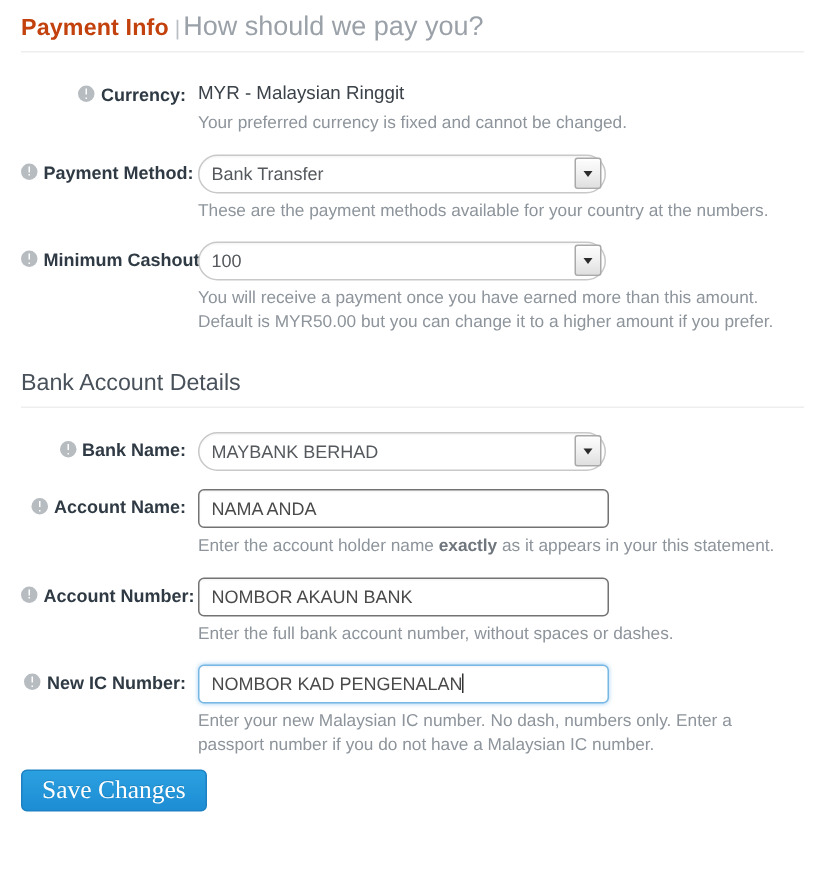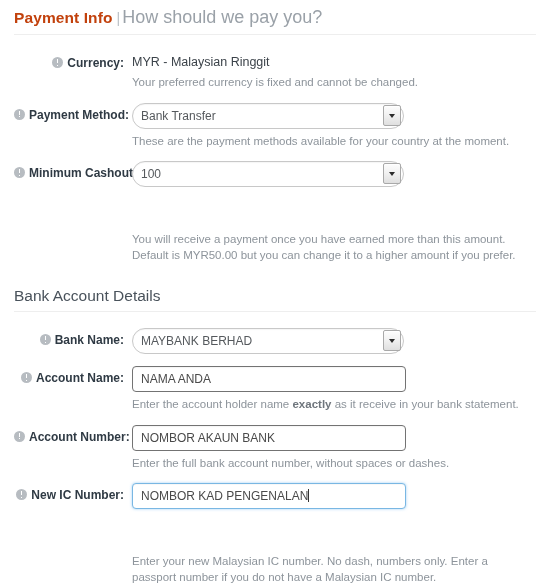--- a/index.html
+++ b/index.html
@@ -204,21 +204,21 @@
 
   
   .help {
     font-size: 11.5px;
     color: #8d949b;
     line-height: 15.5px;
     padding-top: 5px;
     padding-bottom: 0;
     max-width: 400px;
   }
-  .help.wide { max-width: 402px; margin-top: 40px; }
+  .help.wide { max-width: 402px; }
   .help b { font-weight: bold; color: #6f767d; }
 
   
   .btn-primary {
     display: inline-block;
     background: linear-gradient(to bottom, #2ba0e0 0%, #1d8dd4 100%);
     background-color: #2490d8;
     border: 1px solid #1d82c4;
     border-radius: 4px;
     color: #ffffff;
@@ -262,21 +262,21 @@
   
   <div class="form-row">
     <div class="label-col">
       <span class="info-icon"></span><span class="lbl">Payment Method:</span>
     </div>
     <div class="field-col">
       <div class="select-wrap w-payment">
         <div class="select-box">Bank Transfer</div>
         <span class="select-arrow"></span>
       </div>
-      <div class="help">These are the payment methods available for your country at the moment.</div>
+      <div class="help">These are the payment methods available for your country at the numbers.</div>
     </div>
   </div>
 
   <div class="spacer-12"></div>
 
   
   <div class="form-row">
     <div class="label-col">
       <span class="info-icon"></span><span class="lbl">Minimum Cashout:</span>
     </div>
@@ -313,21 +313,21 @@
 
   <div class="spacer-12"></div>
 
   
   <div class="form-row">
     <div class="label-col">
       <span class="info-icon"></span><span class="lbl">Account Name:</span>
     </div>
     <div class="field-col">
       <div class="ctrl text-input">NAMA ANDA</div>
-      <div class="help"><span>Enter the account holder name </span><b>exactly</b><span> as it receive in your bank statement.</span></div>
+      <div class="help"><span>Enter the account holder name </span><b>exactly</b><span> as it appears in your this statement.</span></div>
     </div>
   </div>
 
   <div class="spacer-12"></div>
 
   
   <div class="form-row">
     <div class="label-col">
       <span class="info-icon"></span><span class="lbl">Account Number:</span>
     </div>

